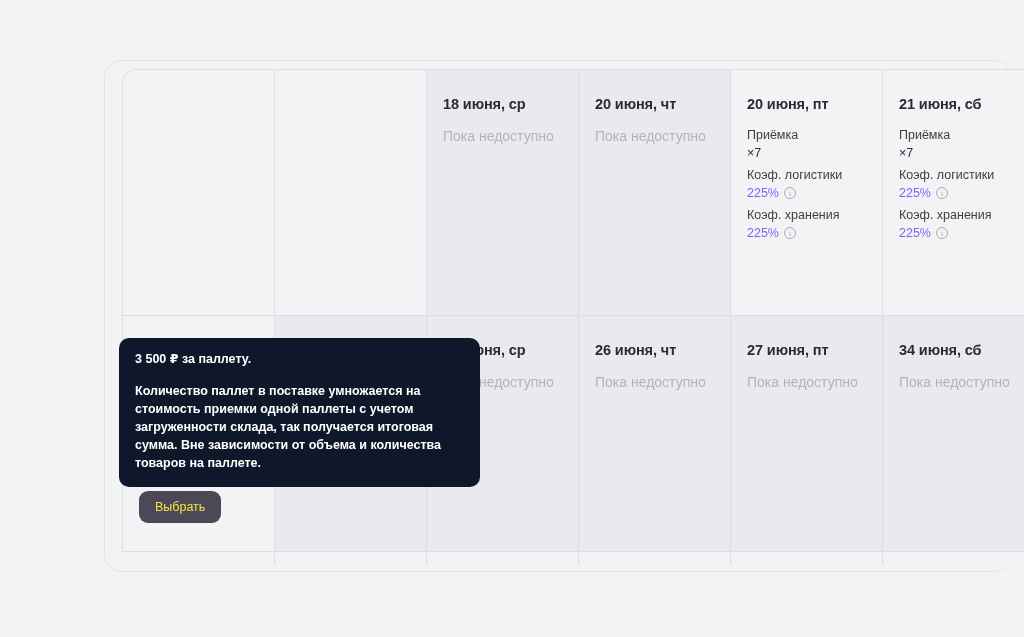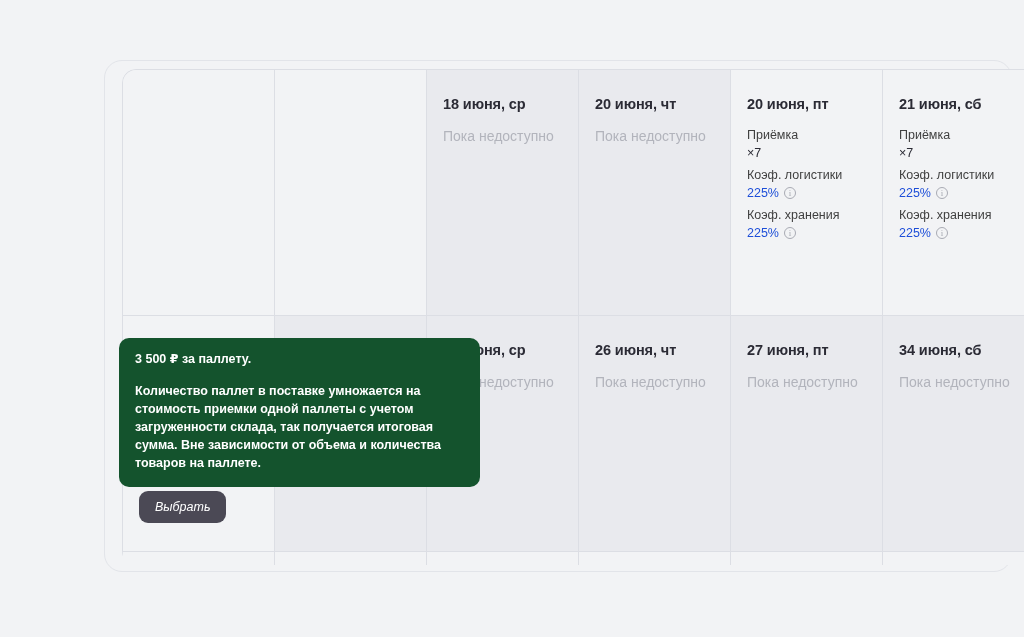--- a/index.html
+++ b/index.html
@@ -107,21 +107,21 @@
   }
   .metric-value-row {
     display: flex;
     align-items: center;
     gap: 5px;
     margin-bottom: 4px;
     line-height: 1.5;
   }
   .metric-value-red {
     font-size: 12.5px;
-    color: #1d4ed8;
+    color: #8b5cf6;
     font-weight: normal;
     white-space: nowrap;
   }
   .info-icon {
     width: 12px;
     height: 12px;
     flex: 0 0 12px;
     border: 1px solid #a9abb4;
     border-radius: 50%;
     color: #a9abb4;
@@ -131,39 +131,38 @@
     font-family: "Liberation Serif", serif;
     box-sizing: border-box;
     cursor: pointer;
   }
 
   .select-button {
     position: absolute;
     left: 16px;
     bottom: 28px;
     background: #4b4955;
-    color: #ffffff;
+    color: #fde047;
     font-size: 12.5px;
     border: none;
     border-radius: 9px;
     padding: 9px 16px;
     cursor: pointer;
     font-family: "Liberation Sans", sans-serif;
     white-space: nowrap;
-    font-style: italic;
   }
 
   
   #price-tooltip {
     position: absolute;
     left: 119px;
     top: 338px;
     width: 361px;
     box-sizing: border-box;
-    background: #14532d;
+    background: #0f172a;
     color: #ffffff;
     border-radius: 10px;
     padding: 13px 16px 15px 16px;
     z-index: 30;
   }
   #price-tooltip .tt-price {
     font-size: 12.5px;
     font-weight: bold;
     line-height: 1.4;
     margin: 0 0 13px 0;

